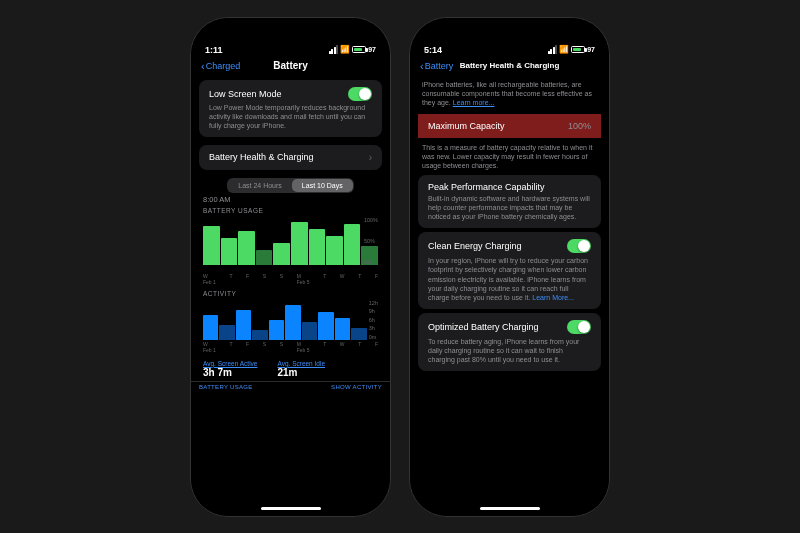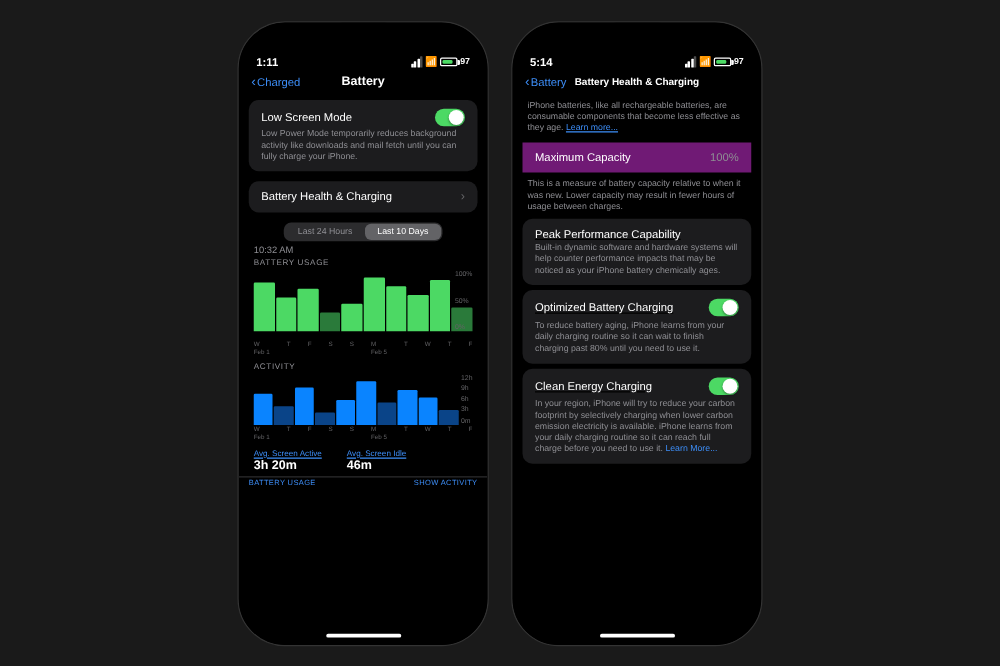--- a/index.html
+++ b/index.html
@@ -294,21 +294,21 @@
       letter-spacing: 0.3px;
     }
     
     .health-description {
       color: #8e8e93;
       font-size: 7px;
       padding: 4px 12px 6px;
       line-height: 1.35;
     }
     .capacity-row {
-      background: #701a75;
+      background: #7f1d1d;
       border-radius: 0;
       margin: 0 8px 2px;
       padding: 7px 10px;
       display: flex;
       justify-content: space-between;
       align-items: center;
     }
     .capacity-label {
       color: #fff;
       font-size: 9px;
@@ -326,21 +326,20 @@
     .feature-row {
       background: #1c1c1e;
       border-radius: 8px;
       margin: 0 8px 2px;
       padding: 7px 10px;
     }
     .feature-row-header {
       display: flex;
       justify-content: space-between;
       align-items: center;
-      text-decoration: underline;
     }
     .feature-label {
       color: #fff;
       font-size: 9px;
       font-weight: 400;
     }
     .home-indicator {
       width: 60px;
       height: 3px;
       background: #fff;
@@ -422,21 +421,21 @@
           </div>
         </div>
 
         <div class="time-tabs">
           <div class="tab-group">
             <div class="tab">Last 24 Hours</div>
             <div class="tab active">Last 10 Days</div>
           </div>
         </div>
 
-        <div class="last-charged-time">10:32 AM</div>
+        <div class="last-charged-time">8:00 AM</div>
 
         <div class="section-label">BATTERY USAGE</div>
         <div class="chart-area">
           <div class="chart-container">
             <div class="chart-bars">
               <div class="bar green" style="height:80%"></div>
               <div class="bar green" style="height:55%"></div>
               <div class="bar green" style="height:70%"></div>
               <div class="bar dark-green" style="height:30%"></div>
               <div class="bar green" style="height:45%"></div>
@@ -545,25 +544,25 @@
               <div>
                   <div class="x-label">F</div>
                 </div>
             </div>
           </div>
         </div>
 
         <div class="bottom-stats">
           <div class="stat-item">
             <div class="stat-label">Avg. Screen Active</div>
-            <div class="stat-value">3h 20m</div>
+            <div class="stat-value">3h 7m</div>
           </div>
           <div class="stat-item">
             <div class="stat-label">Avg. Screen Idle</div>
-            <div class="stat-value">46m</div>
+            <div class="stat-value">21m</div>
           </div>
         </div>
 
         <div class="bottom-nav">
           <span class="bottom-nav-item">BATTERY USAGE</span>
           <span class="bottom-nav-item">SHOW ACTIVITY</span>
         </div>
       </div>
       <div class="home-indicator"></div>
     </div>
@@ -616,35 +615,35 @@
 
         <div class="feature-row">
           <div class="feature-row-header">
             <span class="feature-label">Peak Performance Capability</span>
           </div>
           <div class="description-text">Built-in dynamic software and hardware systems will help counter performance impacts that may be noticed as your iPhone battery chemically ages.</div>
         </div>
 
         <div class="feature-row" style="margin-top:2px;">
           <div class="feature-row-header">
-            <span class="feature-label">Optimized Battery Charging</span>
-            <div class="toggle on"></div>
-          </div>
-          <div class="description-text" style="margin-top:3px;">To reduce battery aging, iPhone learns from your daily charging routine so it can wait to finish charging past 80% until you need to use it.</div>
-        </div>
-
-        <div class="feature-row" style="margin-top:2px;">
-          <div class="feature-row-header">
             <span class="feature-label">Clean Energy Charging</span>
             <div class="toggle on"></div>
           </div>
           <div class="description-text" style="margin-top:3px;">
             <span>In your region, iPhone will try to reduce your carbon footprint by selectively charging when lower carbon emission electricity is available. iPhone learns from your daily charging routine so it can reach full charge before you need to use it.</span>
             <span style="color:#3d8ef8;">Learn More...</span>
           </div>
+        </div>
+
+        <div class="feature-row" style="margin-top:2px;">
+          <div class="feature-row-header">
+            <span class="feature-label">Optimized Battery Charging</span>
+            <div class="toggle on"></div>
+          </div>
+          <div class="description-text" style="margin-top:3px;">To reduce battery aging, iPhone learns from your daily charging routine so it can wait to finish charging past 80% until you need to use it.</div>
         </div>
 
       </div>
       <div class="home-indicator"></div>
     </div>
   </div>
 
 </div>
 
 </body></html>

